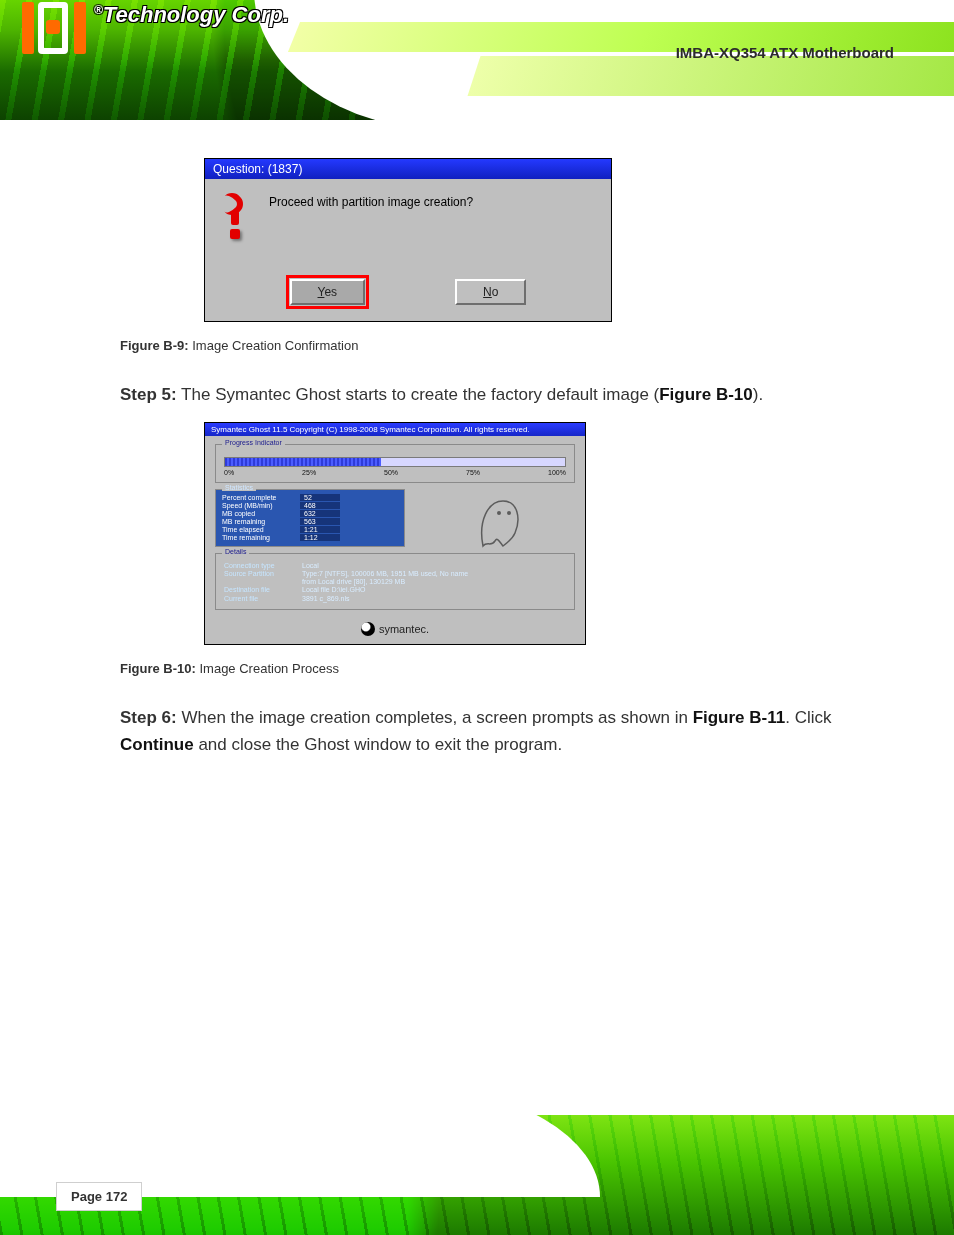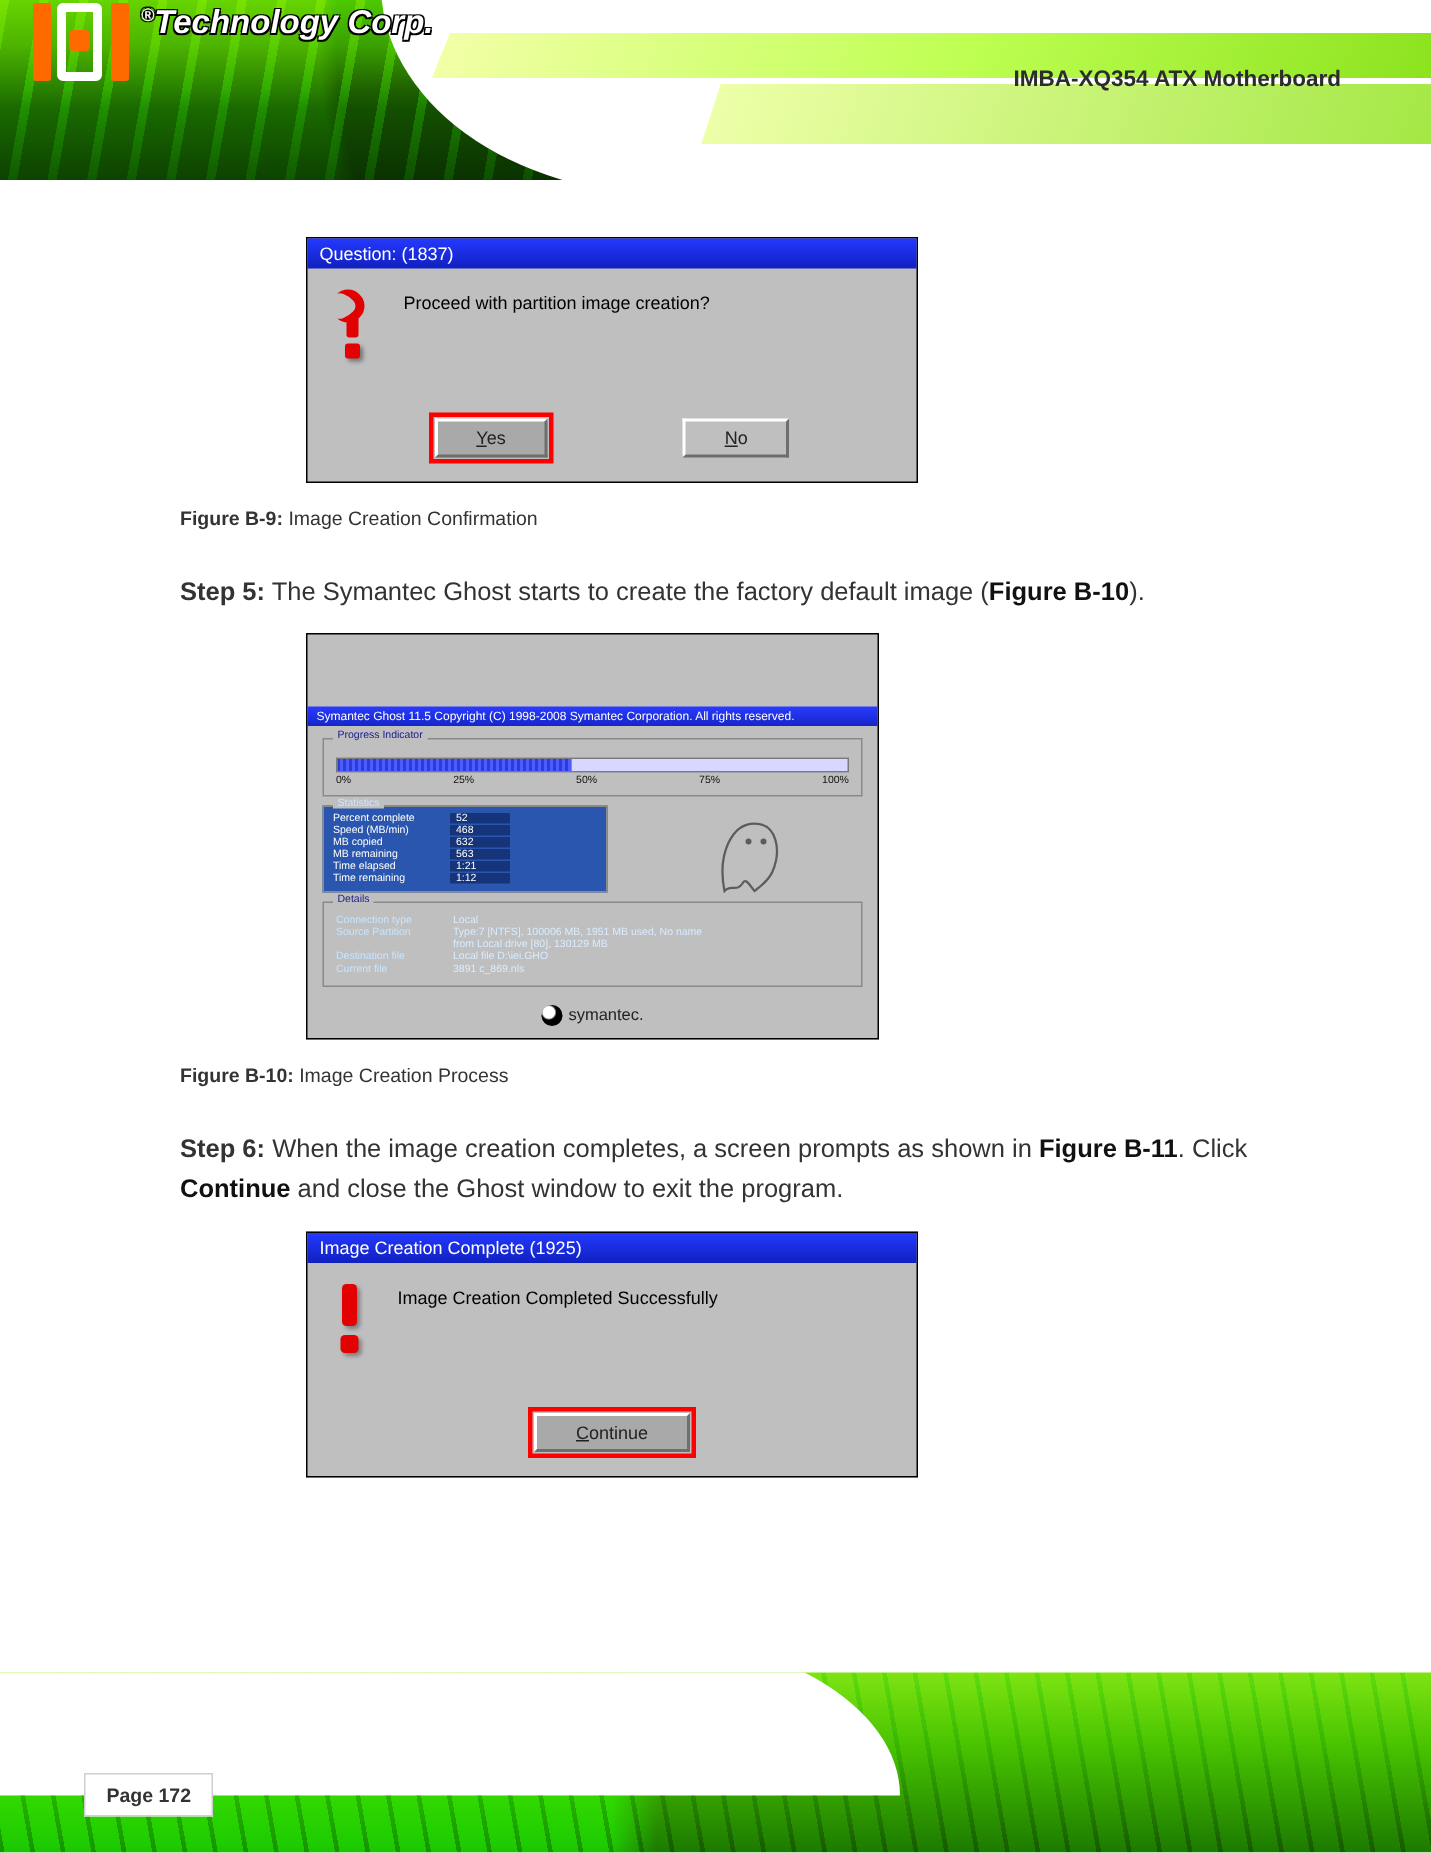--- a/index.html
+++ b/index.html
@@ -68,21 +68,21 @@
   .qicon .stem{width:8px;height:14px;background:#e20000;position:absolute;left:12px;top:18px;border-radius:2px;}
   .qicon .dot{width:10px;height:10px;background:#e20000;position:absolute;left:11px;top:36px;border-radius:2px;box-shadow:2px 2px 3px rgba(0,0,0,.4);}
   .dlg-msg{font-size:12px;color:#000;font-family:Verdana,sans-serif;padding-top:2px;}
   .dlg-buttons{display:flex;justify-content:center;gap:90px;padding:0 14px 16px;}
   .btn{background:#bfbfbf;border:2px solid #6e6e6e;border-top-color:#fff;border-left-color:#fff;padding:4px 26px;font-size:12px;font-family:Tahoma,sans-serif;color:#222;}
   .btn u{text-decoration:underline;}
   .btn.highlight{outline:3px solid #ff0000;outline-offset:1px;background:#a9a9a9;}
 
   
   .ghostwin{width:382px;margin:0 auto 0 84px;border:1px solid #000;background:#bfbfbf;}
-  .ghost-title{background:linear-gradient(180deg,#2a3bff,#1526c8);color:#fff;font-size:8px;padding:2px 6px;font-family:Tahoma,sans-serif;margin-top:48px;}
+  .ghost-title{background:linear-gradient(180deg,#2a3bff,#1526c8);color:#fff;font-size:8px;padding:2px 6px;font-family:Tahoma,sans-serif;}
   .ghost-inner{padding:8px 10px 6px 10px;}
   .fieldset{border:1px solid #8a8a8a;padding:8px 8px 6px 8px;margin-bottom:6px;position:relative;}
   .fieldset-label{position:absolute;top:-6px;left:6px;background:#bfbfbf;padding:0 3px;font-size:7px;color:#1a1a8c;}
   .progressbar{height:10px;border:1px solid #7a7a7a;background:#d7d7ff;position:relative;margin:4px 0 2px;}
   .progressbar .fill{position:absolute;left:0;top:0;bottom:0;width:46%;background:repeating-linear-gradient(90deg,#2e3bd8 0 2px,#4c5dff 2px 4px);}
   .ticks{display:flex;justify-content:space-between;font-size:7px;color:#111;margin-top:2px;}
   .ghost-row{display:flex;gap:16px;}
   .stats{background:#2a56b0;padding:4px 6px;width:190px;}
   .stats .srow{display:flex;font-size:7px;color:#fff;margin-bottom:1px;}
   .stats .srow .lab{width:78px;}
@@ -249,33 +249,20 @@
     </div>
   </div>
 
   <p class="fig-caption"><b>Figure B-10:</b> <span>Image Creation Process</span></p>
 
   <p class="para">
     <span class="step-label">Step 6:</span>
     <span>When the image creation completes, a screen prompts as shown in </span><b>Figure B-11</b><span>. Click </span><b>Continue</b><span> and close the Ghost window to exit the program.</span>
   </p>
 
-  <div class="dlg">
-    <div class="dlg-title">Image Creation Complete (1925)</div>
-    <div class="dlg-body">
-      <div class="exicon">
-        <div class="bar"></div>
-          <div class="dot"></div>
-      </div>
-      <div class="dlg-msg">Image Creation Completed Successfully</div>
-    </div>
-    <div class="dlg-buttons center">
-      <button class="btn highlight"><u>C</u><span>ontinue</span></button>
-    </div>
-  </div>
 
 
 </div>
 
 <div class="footer-banner">
   <div class="greenline"></div>
   <div class="footer-swoop"></div>
   <div class="footer-trace"></div>
   <div class="pagebox">Page 172</div>
 </div>

